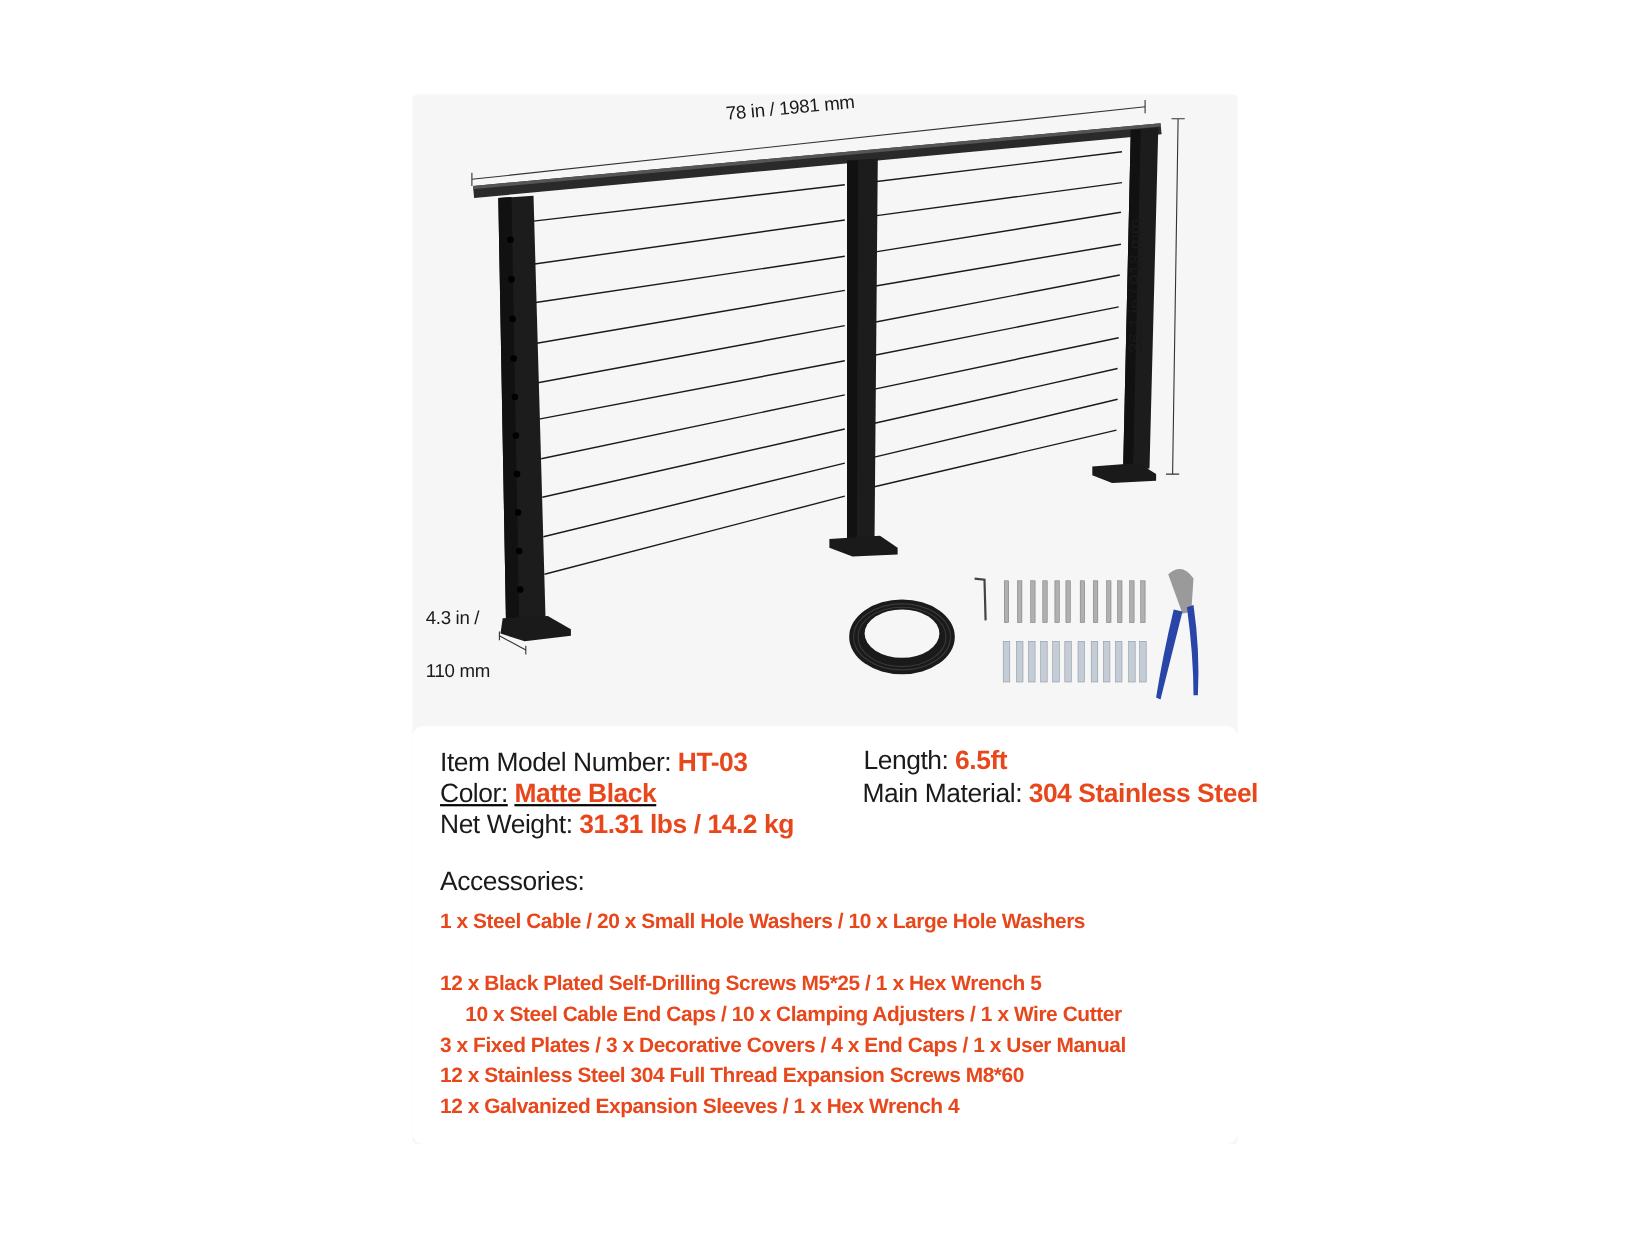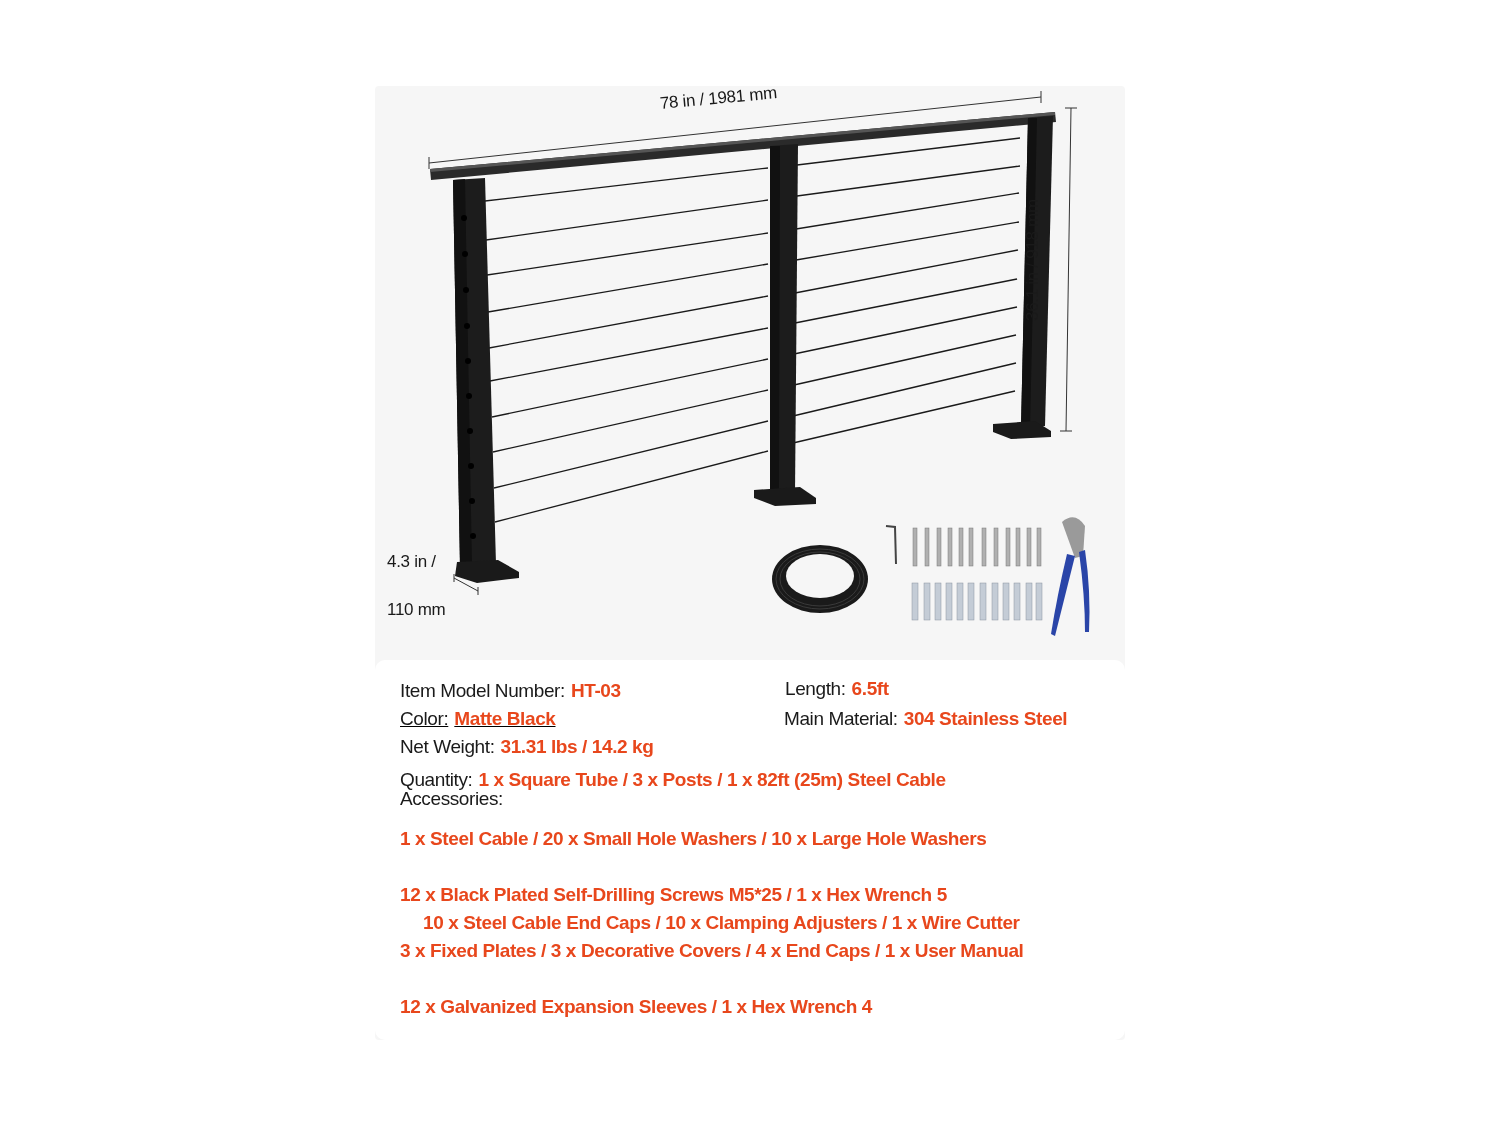--- a/index.html
+++ b/index.html
@@ -1,21 +1,21 @@
 <!DOCTYPE html>
 <html><head>
 <meta charset="utf-8">
 <style>
   html, body { margin:0; padding:0; background:#ffffff; }
   body { width:1500px; height:1125px; position:relative; overflow:hidden; font-family:"Liberation Sans", sans-serif; }
   .card { position:absolute; left:375px; top:86px; width:750px; height:954px; background:#f6f6f6; border-radius:4px; }
   .illustration { position:absolute; left:0; top:0; width:750px; height:575px; }
   .specs { position:absolute; left:0; top:574px; width:750px; height:380px; background:#ffffff; border-radius:10px; }
   .dim-label { position:absolute; color:#1a1a1a; font-size:17px; letter-spacing:-0.3px; }
-  .row { position:absolute; font-size:19px; letter-spacing:-0.4px; white-space:nowrap; }
+  .row { position:absolute; font-size:24px; letter-spacing:-0.4px; white-space:nowrap; }
   .k { color:#1a1a1a; }
   .v { color:#e8471c; font-weight:bold; margin-left:6px; }
   .acc { position:absolute; left:25px; font-size:19px; font-weight:bold; color:#e8471c; letter-spacing:-0.4px; white-space:nowrap; }
   .acc .small { font-size:19px; }
 </style>
 </head>
 <body>
 
 <div class="card">
 
@@ -162,27 +162,25 @@
     </div>
     <div class="row" style="left:25px; top:48px;text-decoration:underline;">
       <span class="k">Color:</span><span class="v">Matte Black</span>
     </div>
     <div class="row" style="left:409px; top:48px;">
       <span class="k">Main Material:</span><span class="v">304 Stainless Steel</span>
     </div>
     <div class="row" style="left:25px; top:76px;">
       <span class="k">Net Weight:</span><span class="v">31.31 lbs / 14.2 kg</span>
     </div>
-    <div class="row" style="left:25px; top:109px;">
-      <span class="k">Quantity:</span><span class="v">1 x Square Tube / 3 x Posts / 1 x 82ft (25m) Steel Cable</span>
-    </div>
     <div class="row" style="left:25px; top:128px;text-align:right;">
       <span class="k">Accessories:</span>
     </div>
     <div class="acc" style="top:168px;">1 x Steel Cable / 20 x Small Hole Washers / 10 x Large Hole Washers</div>
     <div class="acc" style="top:224px;">12 x Black Plated Self-Drilling Screws M5*25 / 1 x Hex Wrench 5</div>
     <div class="acc" style="top:252px;margin-left:23px;">10 x Steel Cable End Caps / 10 x Clamping Adjusters / 1 x Wire Cutter</div>
     <div class="acc" style="top:280px;">3 x Fixed Plates / 3 x Decorative Covers / 4 x End Caps / 1 x User Manual</div>
+    <div class="acc" style="top:308px;">12 x Stainless Steel 304 Full Thread Expansion Screws M8*60</div>
     <div class="acc" style="top:336px;">
       <span>12 x Galvanized Expansion Sleeves / </span><span class="small">1 x Hex Wrench 4</span>
     </div>
   </div>
 </div>
 
 </body></html>

